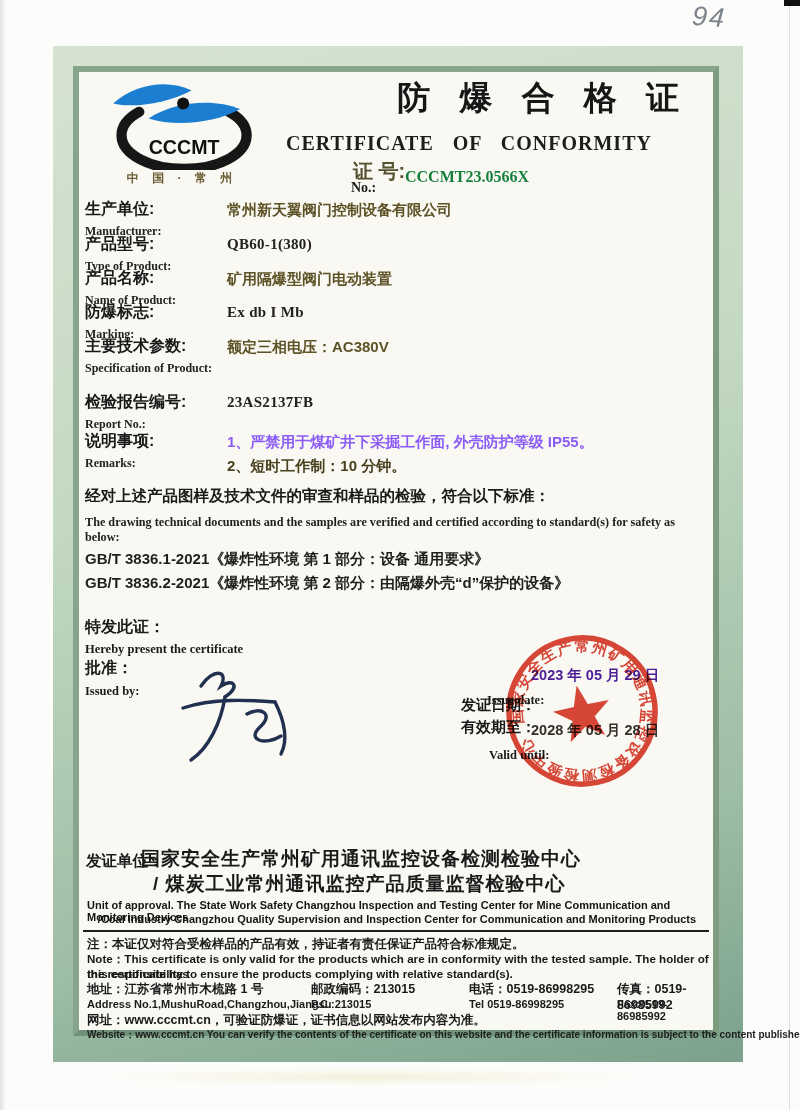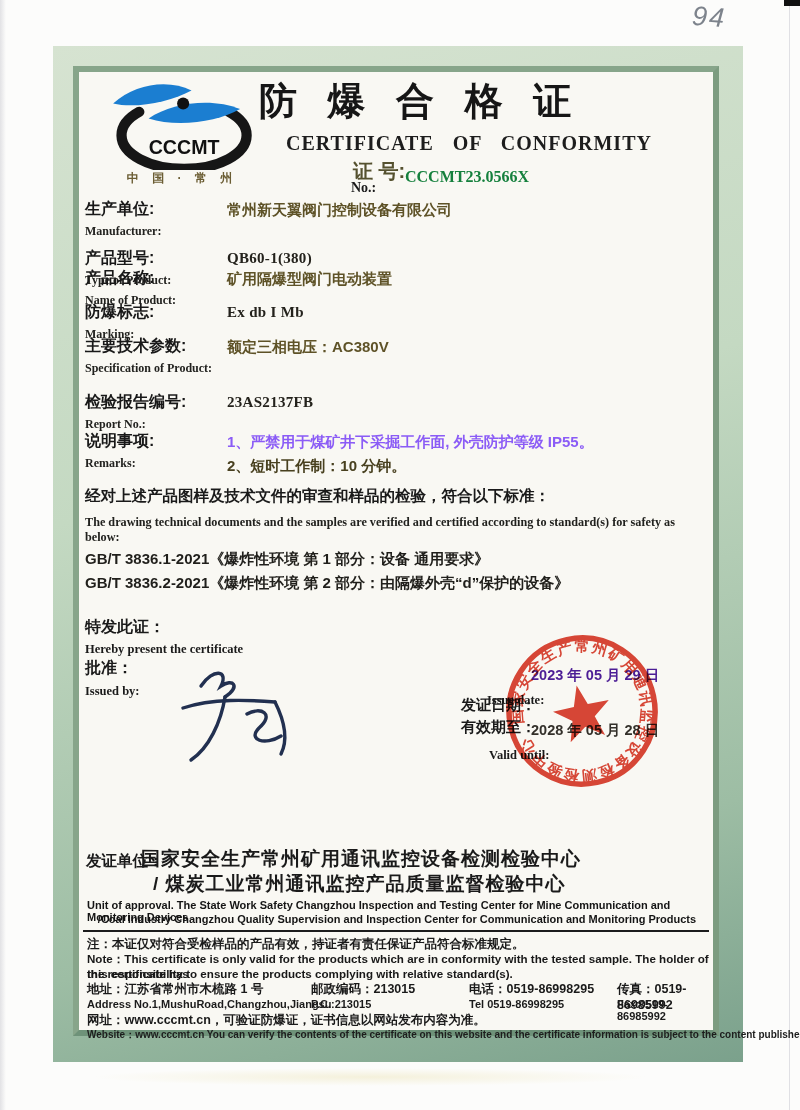--- a/index.html
+++ b/index.html
@@ -18,22 +18,22 @@
          padding:20px 24px 26px 20px;
          background:linear-gradient(165deg,#d6e3d1 0%,#c4d9c2 40%,#9dbda4 78%,#7ba18c 100%);}
   .inner{position:relative;width:100%;height:100%;box-sizing:border-box;
          border:6px solid #87a58a;border-bottom-color:#6e9279;border-right-color:#7d9c80;
          background:#f9f8f3;}
 
   
   .logo-box{position:absolute;left:8px;top:6px;width:200px;}
   .logo-region{margin-top:-4px;text-align:center;width:190px;font-size:12px;font-weight:bold;
                letter-spacing:5px;color:#6b5d33;}
-  .title-cn{position:absolute;left:180px;top:4px;width:420px;text-align:left;
-            font-size:38px;font-weight:bold;word-spacing:20px;color:#161616;}
+  .title-cn{position:absolute;left:180px;top:4px;width:420px;text-align:right;
+            font-size:33px;font-weight:bold;word-spacing:20px;color:#161616;}
   .title-en{position:absolute;left:180px;top:60px;width:420px;text-align:center;
             font-family:"Liberation Serif",serif;font-size:20px;font-weight:bold;
             word-spacing:13px;letter-spacing:1px;color:#1d1d1d;}
   .no-cn{position:absolute;left:274px;top:86px;font-size:20px;font-weight:bold;color:#55512f;}
   .no-en{position:absolute;left:272px;top:108px;font-family:"Liberation Serif",serif;
          font-size:14px;font-weight:bold;}
   .no-value{position:absolute;left:326px;top:96px;font-family:"Liberation Serif",serif;
             font-size:16px;font-weight:bold;color:#15803d;}
 
   
@@ -113,21 +113,21 @@
       <div class="title-en">CERTIFICATE OF CONFORMITY</div>
       <div class="no-cn">证 号:</div>
       <div class="no-en">No.:</div>
       <div class="no-value">CCCMT23.0566X</div>
 
       <div class="row" style="top:127px">
         <div class="lab-cn">生产单位:</div>
         <div class="lab-en">Manufacturer:</div>
         <div class="val v-cn">常州新天翼阀门控制设备有限公司</div>
       </div>
-      <div class="row" style="top:176px">
+      <div class="row" style="top:162px">
         <div class="lab-cn">产品型号:</div>
         <div class="lab-en">Type of Product:</div>
         <div class="val v-en">QB60-1(380)</div>
       </div>
       <div class="row" style="top:196px">
         <div class="lab-cn">产品名称:</div>
         <div class="lab-en">Name of Product:</div>
         <div class="val v-cn">矿用隔爆型阀门电动装置</div>
       </div>
       <div class="row" style="top:230px">

